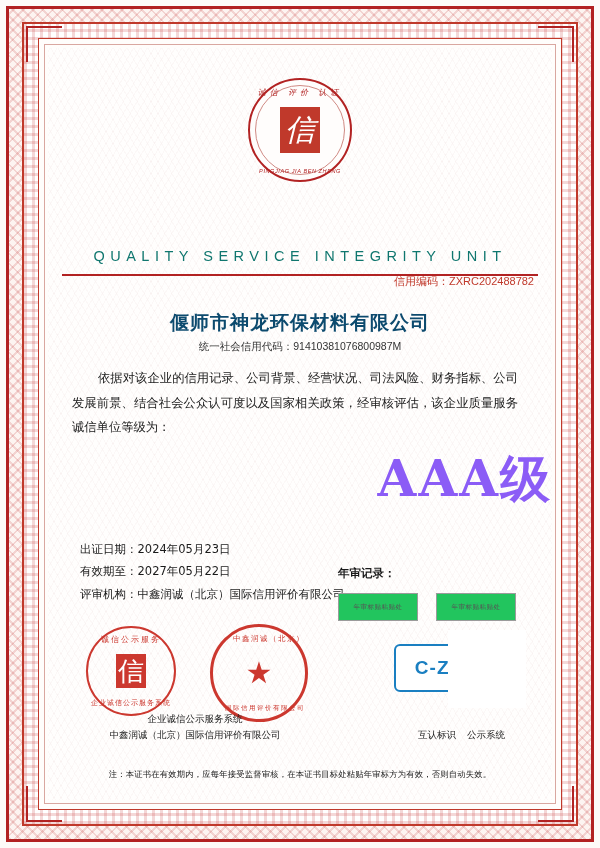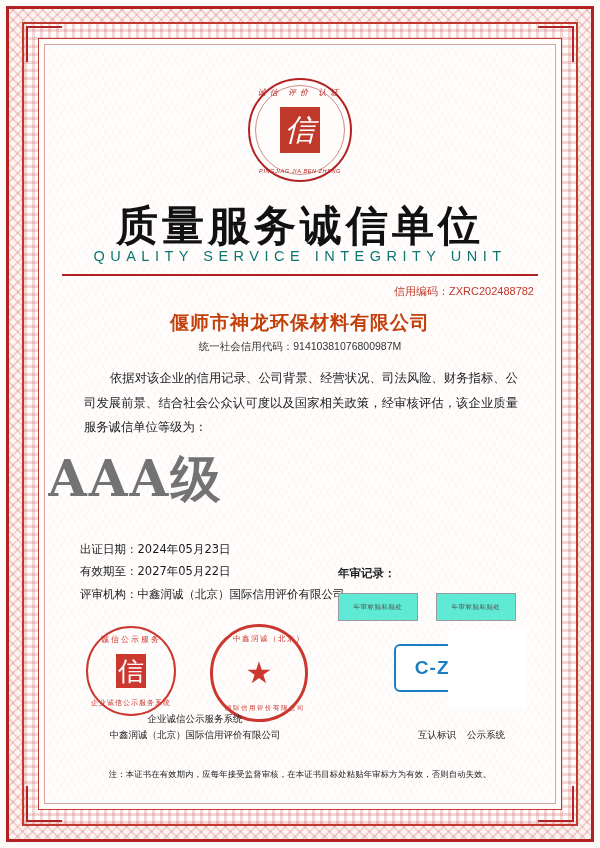--- a/index.html
+++ b/index.html
@@ -187,70 +187,70 @@
     position: absolute;
     top: 226px;
     left: 14px; right: 14px;
     height: 2px;
     background: #b22222;
   }
 
   
   .credit-no {
     position: absolute;
-    top: 236px;
+    top: 226px;
     right: 18px;
     font-size: 11px;
     color: #c0392b;
   }
 
   
   .company-name {
     position: absolute;
     top: 262px;
     left: 0; right: 0;
     text-align: center;
     font-size: 19px;
     font-weight: bold;
-    color: #c2410c;
+    color: #0c4a6e;
     letter-spacing: 1px;
     font-family: "DejaVu Sans", sans-serif;
   }
   .company-code {
     position: absolute;
     top: 292px;
     left: 0; right: 0;
     text-align: center;
     font-size: 10.5px;
     color: #333;
   }
 
   
   .body-text {
     position: absolute;
     top: 318px;
-    left: 36px;
+    left: 24px;
     right: 34px;
     font-size: 12.3px;
     line-height: 2.0;
     color: #1a1a1a;
     text-align: justify;
     text-indent: 26px;
     font-family: "DejaVu Sans", sans-serif;
   }
 
   
   .grade {
     position: absolute;
     top: 398px;
     left: 0; right: 0;
-    text-align: left;
+    text-align: right;
     font-size: 50px;
     font-weight: bold;
-    color: #737373;
+    color: #8b5cf6;
     letter-spacing: 2px;
     font-family: "DejaVu Serif", serif;
   }
 
   
   .details {
     position: absolute;
     top: 490px;
     left: 32px;
     font-size: 11.5px;
@@ -280,21 +280,21 @@
   .annual-box {
     width: 78px;
     height: 26px;
     border: 1px solid #9b9b9b;
     font-size: 6.5px;
     color: #555;
     display: flex;
     align-items: center;
     justify-content: center;
     letter-spacing: 0.5px;
-    background: #5eead4;
+    background: #22c55e;
     font-family: "DejaVu Sans", sans-serif;
   }
 
   
   .seals {
     position: absolute;
     bottom: 48px;
     left: 16px;
     right: 12px;
     height: 130px;
@@ -433,21 +433,20 @@
     <div class="watermark"></div>
 
     <div class="emblem-wrap">
       <div class="emblem-ring"></div>
       <div class="emblem-ring2"></div>
       <div class="emblem-top-text">诚信 评价 认证</div>
       <div class="emblem-core">信</div>
       <div class="emblem-bot-text">PINGJIAG JIA BEN ZHENG</div>
     </div>
 
-    <div class="title-cn">质量服务诚信单位</div>
     <div class="title-en">QUALITY SERVICE INTEGRITY UNIT</div>
     <div class="title-rule"></div>
 
     <div class="credit-no">信用编码：ZXRC202488782</div>
 
     <div class="company-name">偃师市神龙环保材料有限公司</div>
     <div class="company-code">统一社会信用代码：91410381076800987M</div>
 
     <div class="body-text">依据对该企业的信用记录、公司背景、经营状况、司法风险、财务指标、公司发展前景、结合社会公众认可度以及国家相关政策，经审核评估，该企业质量服务诚信单位等级为：</div>
 

